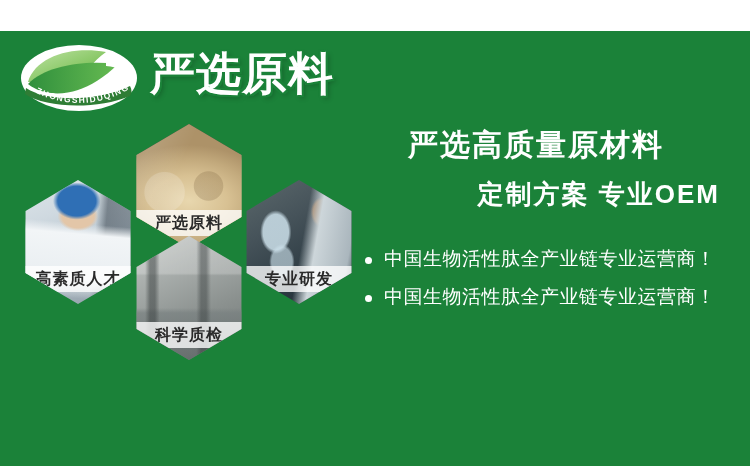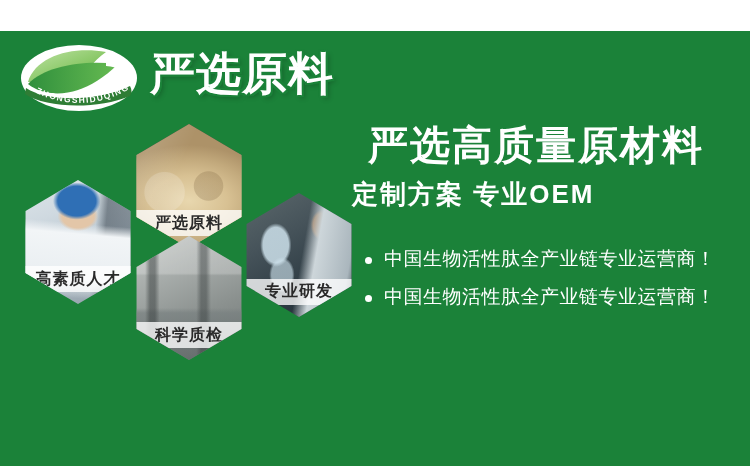--- a/index.html
+++ b/index.html
@@ -78,21 +78,21 @@
     text-align: center;
     font-size: 16px;
     font-weight: bold;
     color: #2a2a2a;
     background: rgba(255,255,255,0.78);
     letter-spacing: 1px;
     white-space: nowrap;
   }
   .hex-top    { left: 128px; top: 124px; width: 122px; height: 124px; z-index: 4; }
   .hex-left   { left: 17px;  top: 180px; width: 122px; height: 124px; z-index: 3; }
-  .hex-right  { left: 238px; top: 193px; width: 122px; height: 124px; z-index: 3; font-family: Liberation Mono, monospace; }
+  .hex-right  { left: 238px; top: 180px; width: 122px; height: 124px; z-index: 3; }
   .hex-bottom { left: 128px; top: 236px; width: 122px; height: 124px; z-index: 5; }
 
   
   .ph-powder {
     background:
       radial-gradient(ellipse 70% 45% at 50% 62%, #e8d7ae 0%, #d8c193 45%, #c2a97c 75%, #ad9268 100%),
       linear-gradient(#3a3a38 0%, #3a3a38 22%, #6a6a66 24%, #c9b38c 30%, #cdb68f 100%);
   }
   .ph-powder::after {
     content:"";
@@ -140,33 +140,33 @@
       linear-gradient(180deg, rgba(0,0,0,0) 58%, rgba(120,128,128,0.7) 62%, rgba(90,98,98,0.6) 100%);
   }
 
   
   .headline {
     position: absolute;
     left: 352px;
     top: 118px;
     width: 368px;
     text-align: center;
-    font-size: 40px;
+    font-size: 30px;
     font-weight: bold;
     color: #ffffff;
     letter-spacing: 2px;
     line-height: 54px;
     white-space: nowrap;
   }
   .subhead {
     position: absolute;
     left: 352px;
     top: 178px;
     width: 368px;
-    text-align: left;
+    text-align: right;
     font-size: 26px;
     font-weight: bold;
     color: #ffffff;
     letter-spacing: 2px;
     line-height: 32px;
     white-space: nowrap;
   }
   .bullets {
     position: absolute;
     left: 362px;

